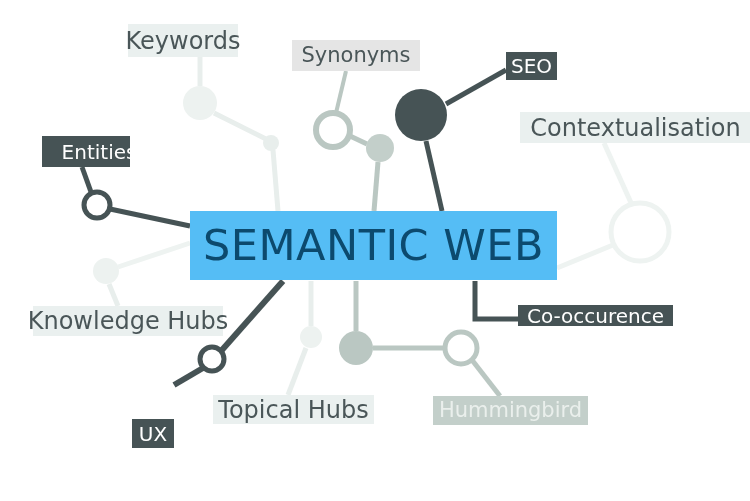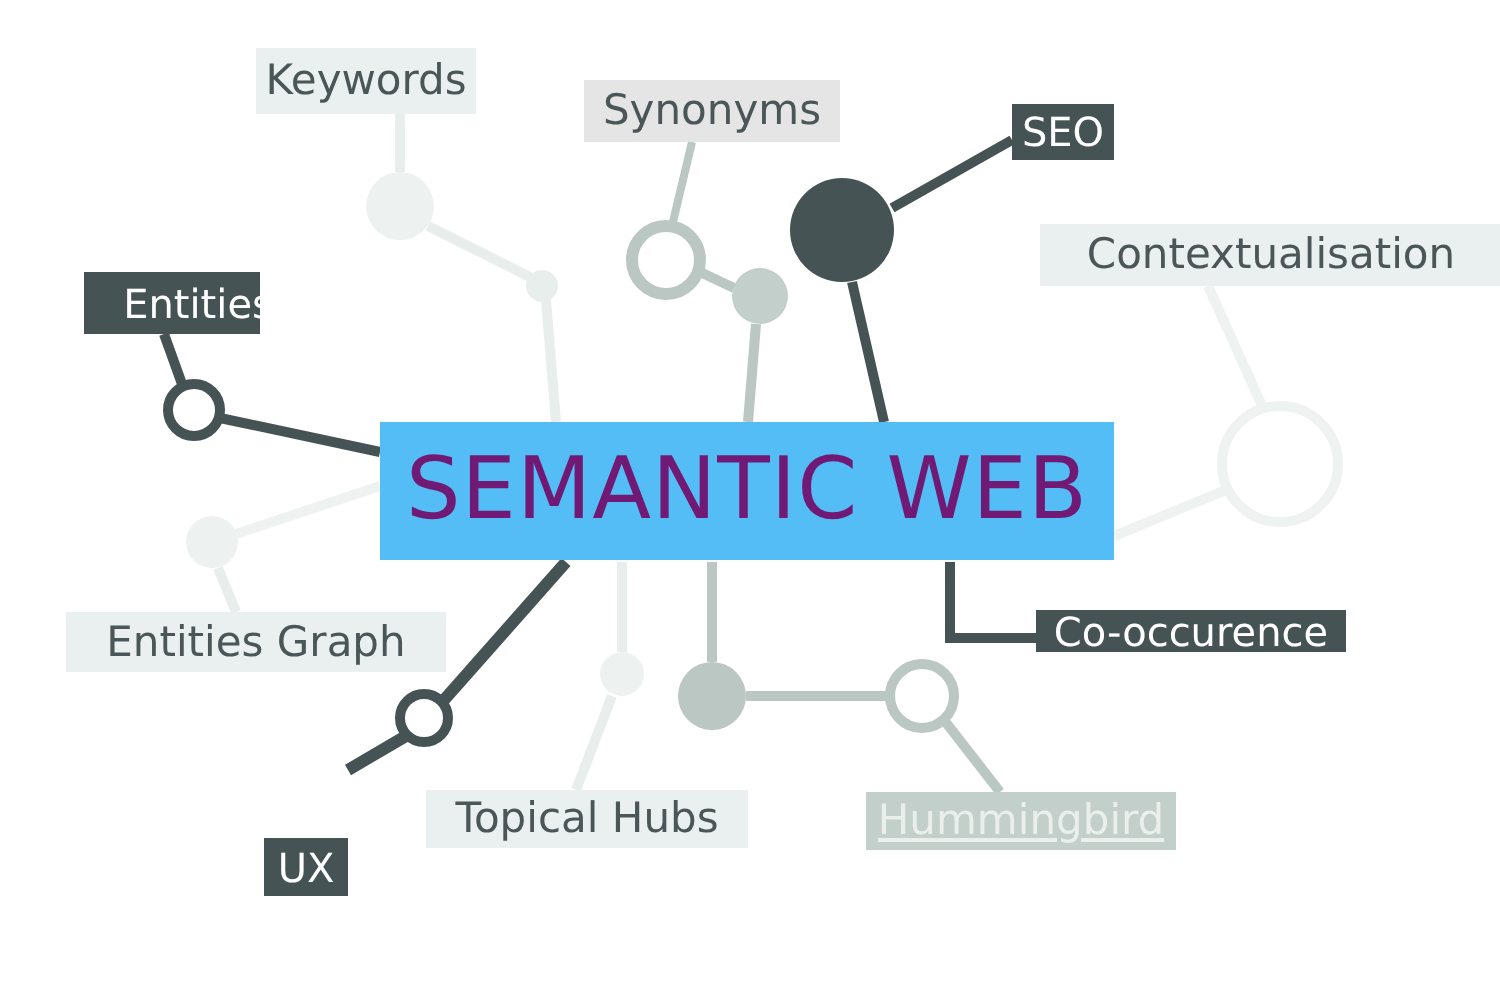--- a/index.html
+++ b/index.html
@@ -31,35 +31,34 @@
     display: flex;
     align-items: center;
     justify-content: center;
     white-space: nowrap;
     box-sizing: border-box;
     line-height: 1;
   }
   .label.light {
     background: #eaf0ef;
     color: #4a5658;
-    font-size: 21px;
+    font-size: 24px;
     padding: 0 9px;
   }
   .label.mid {
     background: #e5e5e5;
     color: #4a5658;
     font-size: 21px;
     padding: 0 9px;
   }
   .label.mid-faded {
     background: #c3cfca;
     color: #eaefec;
     font-size: 21px;
     padding: 0 17px;
-    text-decoration: underline;
   }
   .label.dark {
     background: #465355;
     color: #ffffff;
     font-size: 20px;
     padding: 0 8px;
     text-align: right;
   }
   .label.central {
     background: #55bdf5;
@@ -114,22 +113,22 @@
         <circle cx="212" cy="359" r="12" fill="#ffffff" stroke="#465355" stroke-width="5"></circle>
       </g>
   </svg>
 
   <div id="labels-layer">
       <div class="label light" style="left: 128px; top: 24px; width: 110px; height: 33px;">Keywords</div>
       <div class="label mid" style="left: 292px; top: 40px; width: 128px; height: 31px;">Synonyms</div>
       <div class="label dark" style="left: 506px; top: 52px; width: 51px; height: 28px;">SEO</div>
       <div class="label light" style="left: 520px; top: 112px; width: 231px; height: 31px;">Contextualisation</div>
       <div class="label dark" style="left: 42px; top: 136px; width: 88px; height: 31px; padding-left: 34px;">Entities</div>
-      <div class="label light" style="left: 33px; top: 306px; width: 190px; height: 30px;">Entities Graph</div>
+      <div class="label light" style="left: 33px; top: 306px; width: 190px; height: 30px;">Knowledge Hubs</div>
       <div class="label dark" style="left: 518px; top: 305px; width: 155px; height: 21px;">Co-occurence</div>
       <div class="label dark" style="left: 132px; top: 383px; width: 42px; height: 29px; margin-top: 36px;">UX</div>
       <div class="label light" style="left: 213px; top: 395px; width: 161px; height: 29px;">Topical Hubs</div>
       <div class="label mid-faded" style="left: 433px; top: 396px; width: 155px; height: 29px;">Hummingbird</div>
     </div>
 
-  <div class="label central" id="central-node" style="left: 190px; top: 211px; width: 367px; height: 69px; background: rgb(85, 189, 245); color: #701a75;">SEMANTIC WEB</div>
+  <div class="label central" id="central-node" style="left: 190px; top: 211px; width: 367px; height: 69px; background: rgb(85, 189, 245); color: #0c4a6e;">SEMANTIC WEB</div>
 
 </div>
 
 </body></html>

